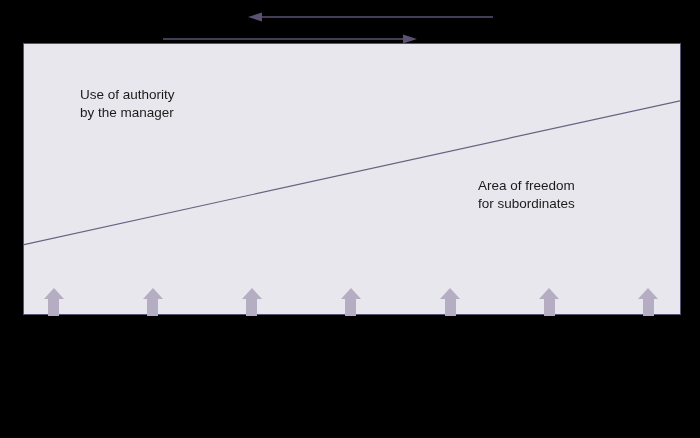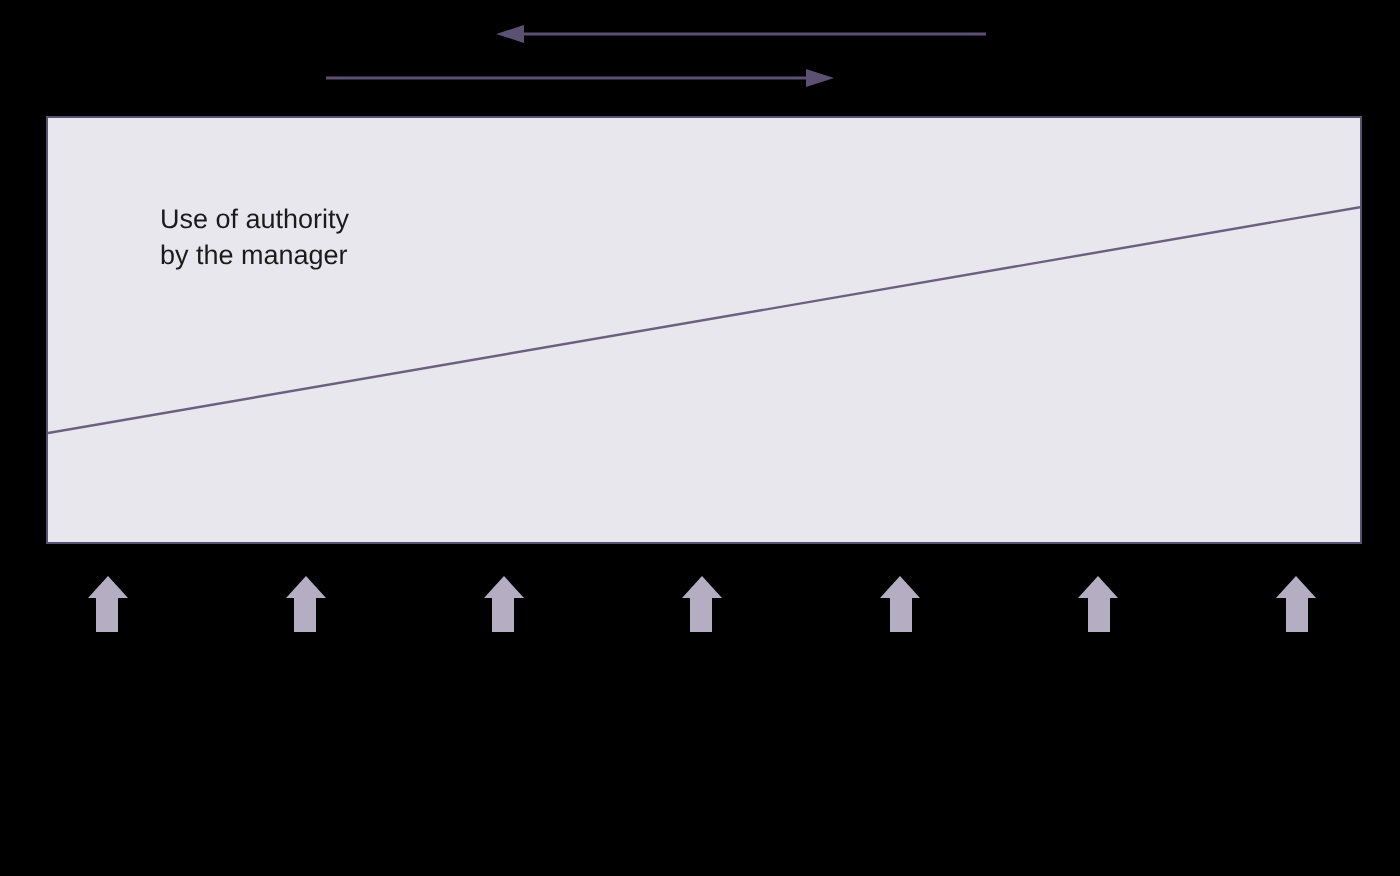--- a/index.html
+++ b/index.html
@@ -32,23 +32,23 @@
     stroke: var(--top-arrow, #5c5173);
     stroke-width: 1.5;
   }
   .top-arrows polygon {
     fill: var(--top-arrow, #5c5173);
   }
   
   .box {
     position: absolute;
     left: 23px;
-    top: 58px;
+    top: 43px;
     width: 658px;
-    height: 214px;
+    height: 272px;
     box-sizing: border-box;
     background: var(--box-fill, #e9e7ee);
     border: 1px solid var(--box-border, #5a5272);
   }
   .diag {
     position: absolute;
     left: 0; top: 0;
     width: 100%;
     height: 100%;
     display: block;
@@ -118,20 +118,22 @@
       <polygon points="417,39 403,34.5 403,43.5"></polygon>
     </g>
   </svg>
 
   <div class="box">
     <svg class="diag" viewBox="0 0 658 214" preserveAspectRatio="none">
       <line x1="0" y1="159" x2="658" y2="45"></line>
     </svg>
     <div class="label label-authority">Use of authority
 by the manager</div>
+    <div class="label label-freedom">Area of freedom
+for subordinates</div>
   </div>
 
   <div class="up-arrows">
     <div class="up-arrow">
         <div class="head"></div>
         <div class="stem"></div>
       </div>
     <div class="up-arrow">
         <div class="head"></div>
         <div class="stem"></div>

